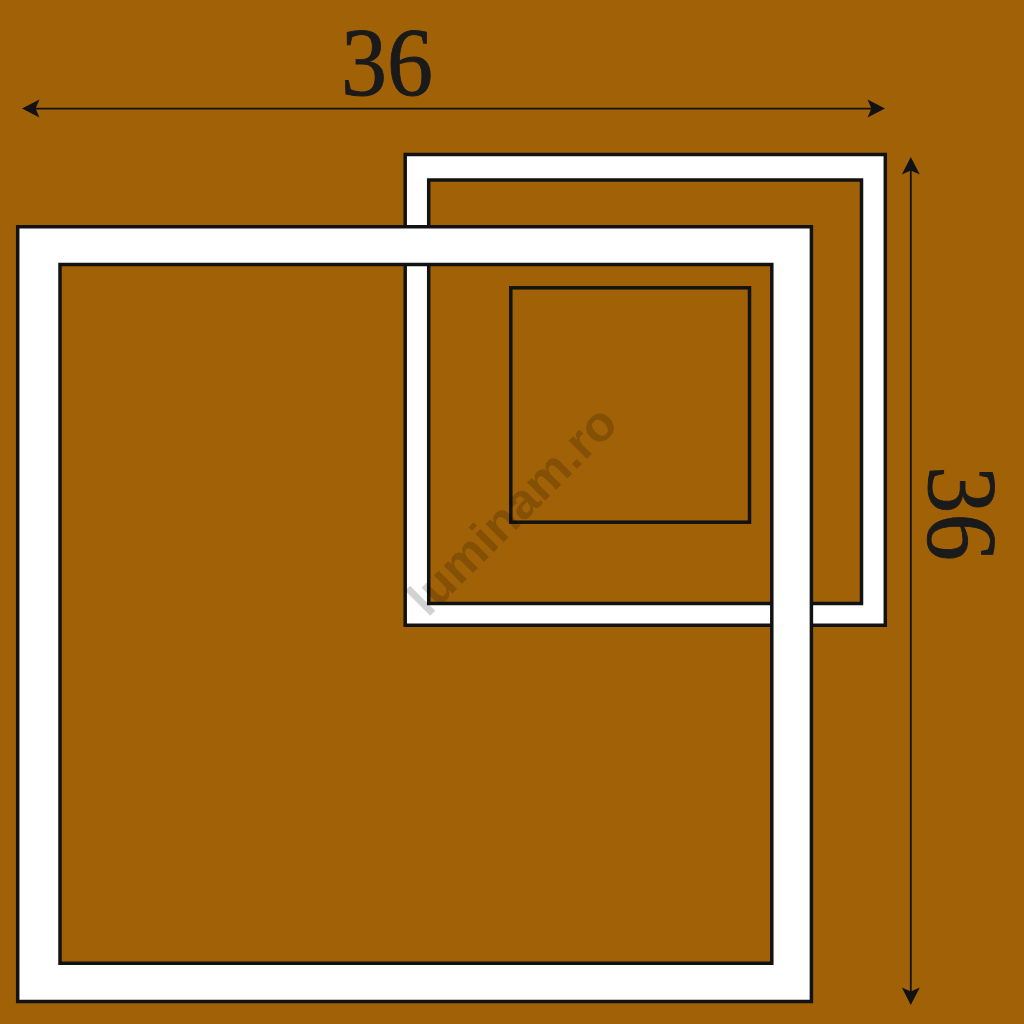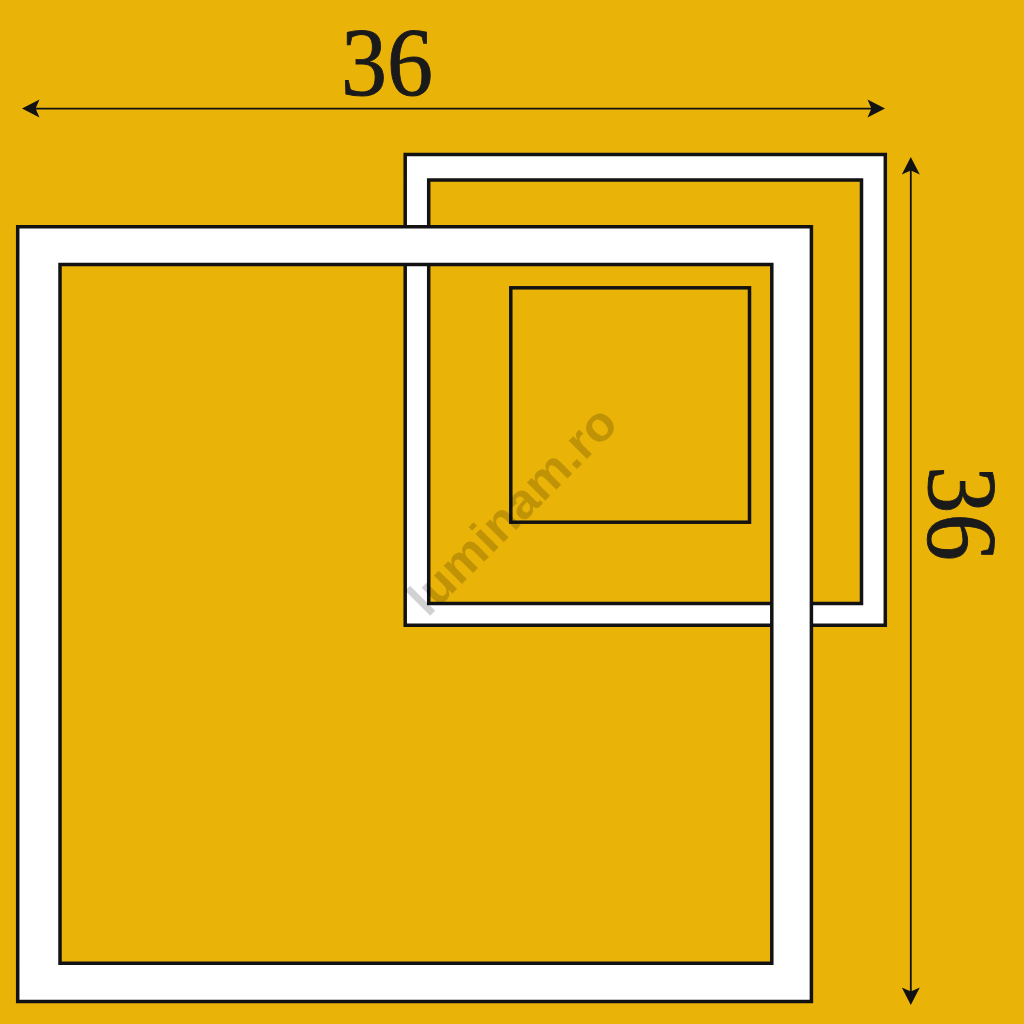--- a/index.html
+++ b/index.html
@@ -1,16 +1,16 @@
 <!DOCTYPE html>
 <html><head>
 <meta charset="utf-8">
 <style>
   html,body{margin:0;padding:0;background:#ffffff;}
-  .page{width:1024px;height:1024px;position:relative;overflow:hidden;background:#eab308;}
+  .page{width:1024px;height:1024px;position:relative;overflow:hidden;background:#a16207;}
   svg{display:block;}
   text{font-family:"Liberation Serif", serif;}
   .wm{font-family:"Liberation Sans", sans-serif;}
 </style>
 </head>
 <body>
 
 <div class="page">
 <svg width="1024" height="1024" viewBox="0 0 1024 1024">
 

